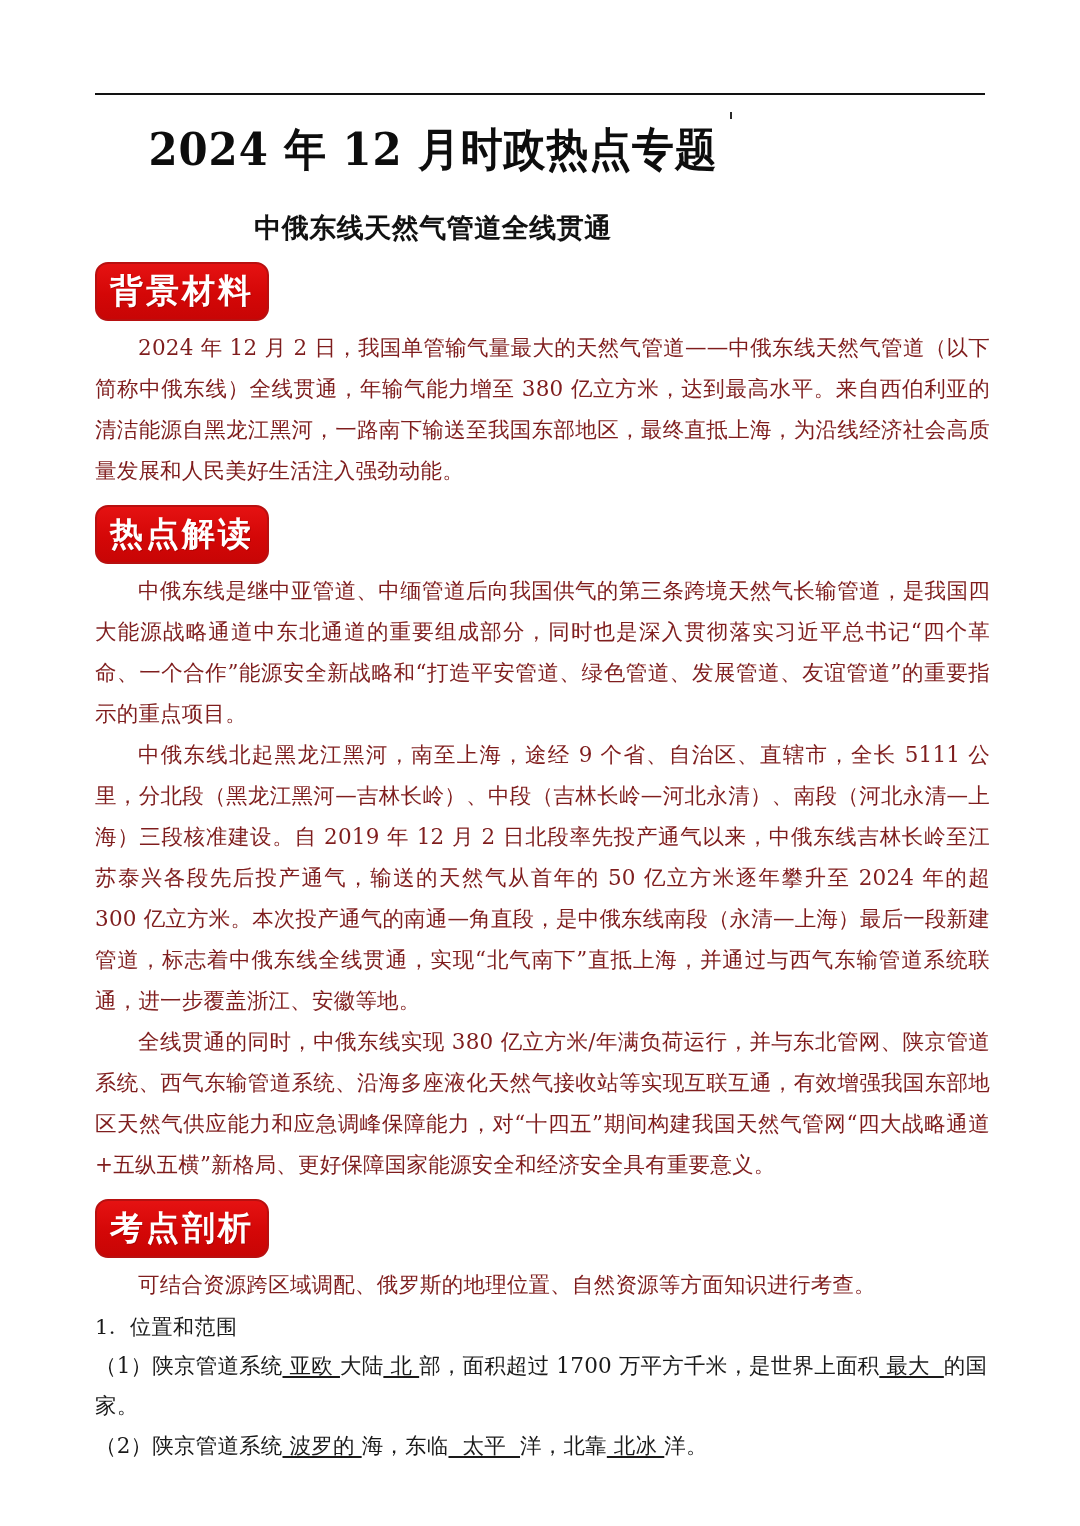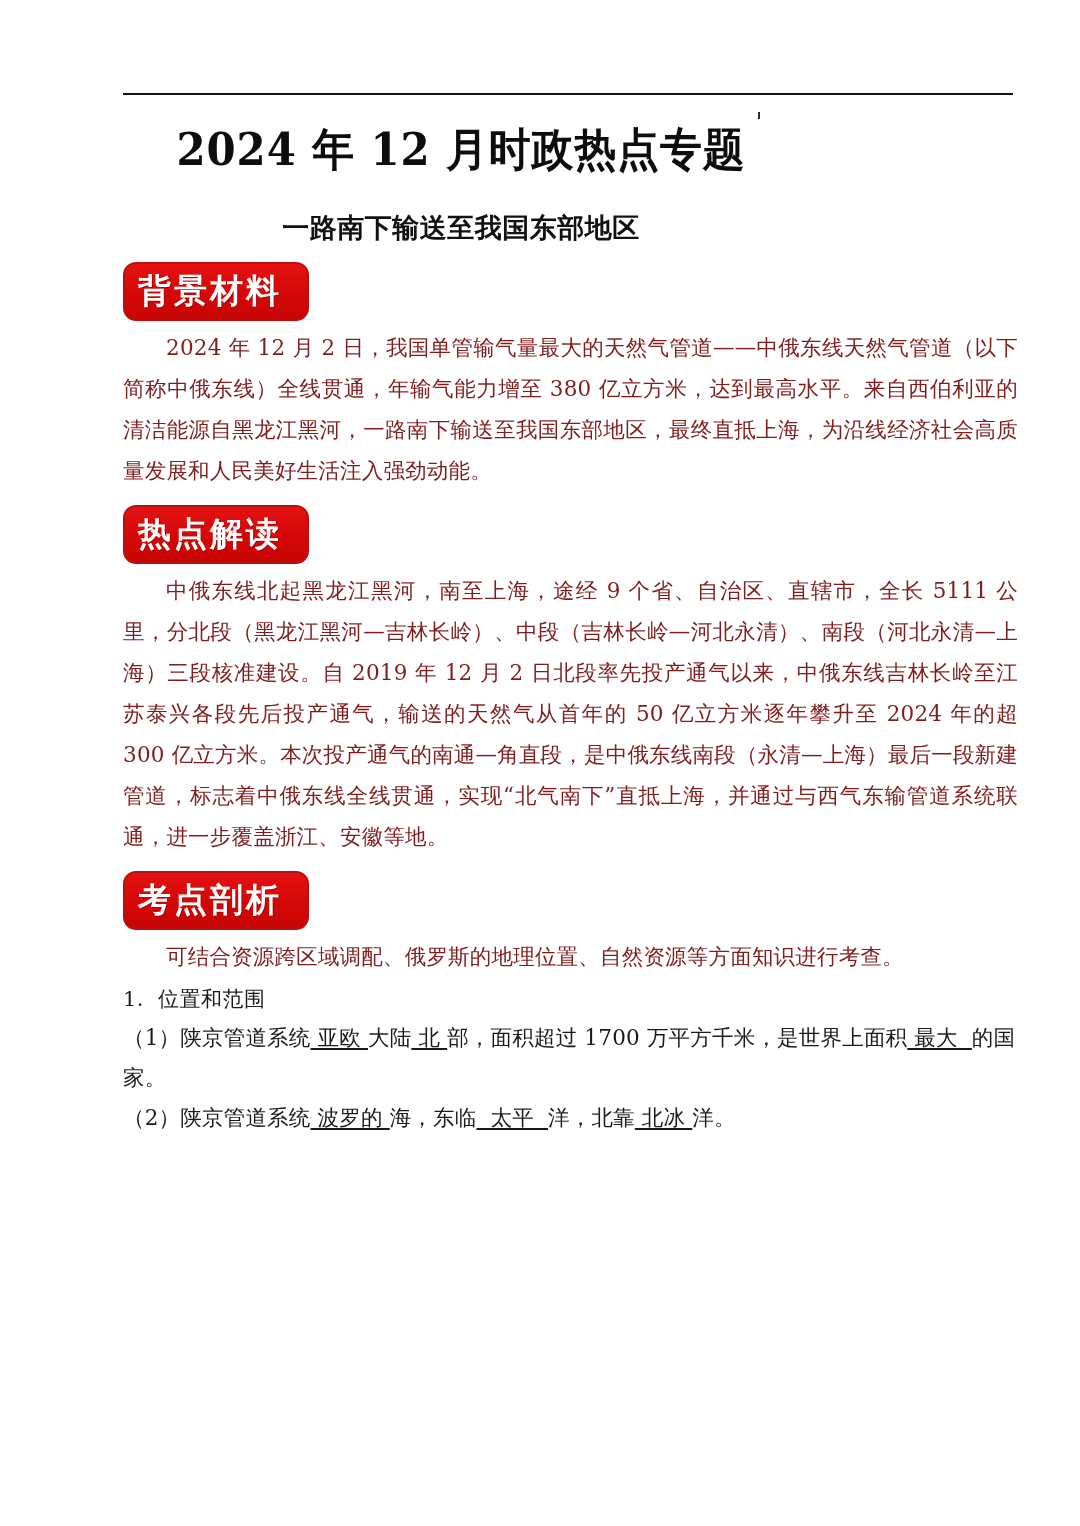--- a/index.html
+++ b/index.html
@@ -14,21 +14,20 @@
     color: #1a1a1a;
     position: relative;
     overflow: hidden;
   }
   .page {
     position: relative;
     width: 866px;
     height: 1526px;
     box-sizing: border-box;
     padding: 0 95px;
-    margin-left: 28px;
   }
 
   
   .header-rule {
     position: absolute;
     left: 95px;
     top: 93px;
     width: 890px;
     height: 0;
     border-top: 2px solid #121212;
@@ -82,21 +81,21 @@
     display: inline-block;
     background: #e00d0d;
     background-image: linear-gradient(180deg, #e51212 0%, #d40707 55%, #c80505 100%);
     border: 2px solid #b81010;
     border-radius: 13px;
     color: #ffffff;
     font-family: "DejaVu Sans", "Liberation Sans", sans-serif;
     font-weight: bold;
     font-size: 33px;
     line-height: 1;
-    padding: 10px 25px 12px 13px;
+    padding: 10px 13px 12px 13px;
     letter-spacing: 3px;
     text-shadow: 1px 1px 0 rgba(120,0,0,0.35);
     white-space: nowrap;
   }
   .badge-row { margin: 0 0 6px 0; }
   .badge-row.tight { margin-bottom: 2px; }
 
   
   p.body-par {
     margin: 0 0 0 0;
@@ -136,35 +135,37 @@
 </style>
 </head>
 <body>
 
 <div class="page">
 
   <div class="header-rule"></div>
   <div class="header-speck"></div>
 
   <div class="doc-title">2024 年 12 月时政热点专题</div>
-  <div class="doc-subtitle">一路南下输送至我国东部地区</div>
+  <div class="doc-subtitle">中俄东线天然气管道全线贯通</div>
 
   <div class="content">
 
     <div class="badge-row">
       <span class="badge">背景材料</span>
     </div>
     <p class="body-par">2024 年 12 月 2 日，我国单管输气量最大的天然气管道——中俄东线天然气管道（以下简称中俄东线）全线贯通，年输气能力增至 380 亿立方米，达到最高水平。来自西伯利亚的清洁能源自黑龙江黑河，一路南下输送至我国东部地区，最终直抵上海，为沿线经济社会高质量发展和人民美好生活注入强劲动能。</p>
 
     <div class="gap-after-par"></div>
 
     <div class="badge-row">
       <span class="badge">热点解读</span>
     </div>
+    <p class="body-par">中俄东线是继中亚管道、中缅管道后向我国供气的第三条跨境天然气长输管道，是我国四大能源战略通道中东北通道的重要组成部分，同时也是深入贯彻落实习近平总书记“四个革命、一个合作”能源安全新战略和“打造平安管道、绿色管道、发展管道、友谊管道”的重要指示的重点项目。</p>
     <p class="body-par">中俄东线北起黑龙江黑河，南至上海，途经 9 个省、自治区、直辖市，全长 5111 公里，分北段（黑龙江黑河—吉林长岭）、中段（吉林长岭—河北永清）、南段（河北永清—上海）三段核准建设。自 2019 年 12 月 2 日北段率先投产通气以来，中俄东线吉林长岭至江苏泰兴各段先后投产通气，输送的天然气从首年的 50 亿立方米逐年攀升至 2024 年的超 300 亿立方米。本次投产通气的南通—角直段，是中俄东线南段（永清—上海）最后一段新建管道，标志着中俄东线全线贯通，实现“北气南下”直抵上海，并通过与西气东输管道系统联通，进一步覆盖浙江、安徽等地。</p>
+    <p class="body-par">全线贯通的同时，中俄东线实现 380 亿立方米/年满负荷运行，并与东北管网、陕京管道系统、西气东输管道系统、沿海多座液化天然气接收站等实现互联互通，有效增强我国东部地区天然气供应能力和应急调峰保障能力，对“十四五”期间构建我国天然气管网“四大战略通道+五纵五横”新格局、更好保障国家能源安全和经济安全具有重要意义。</p>
 
     <div class="gap-after-par"></div>
 
     <div class="badge-row">
       <span class="badge">考点剖析</span>
     </div>
     <p class="body-par">可结合资源跨区域调配、俄罗斯的地理位置、自然资源等方面知识进行考查。</p>
 
     <div class="gap-small"></div>
 

